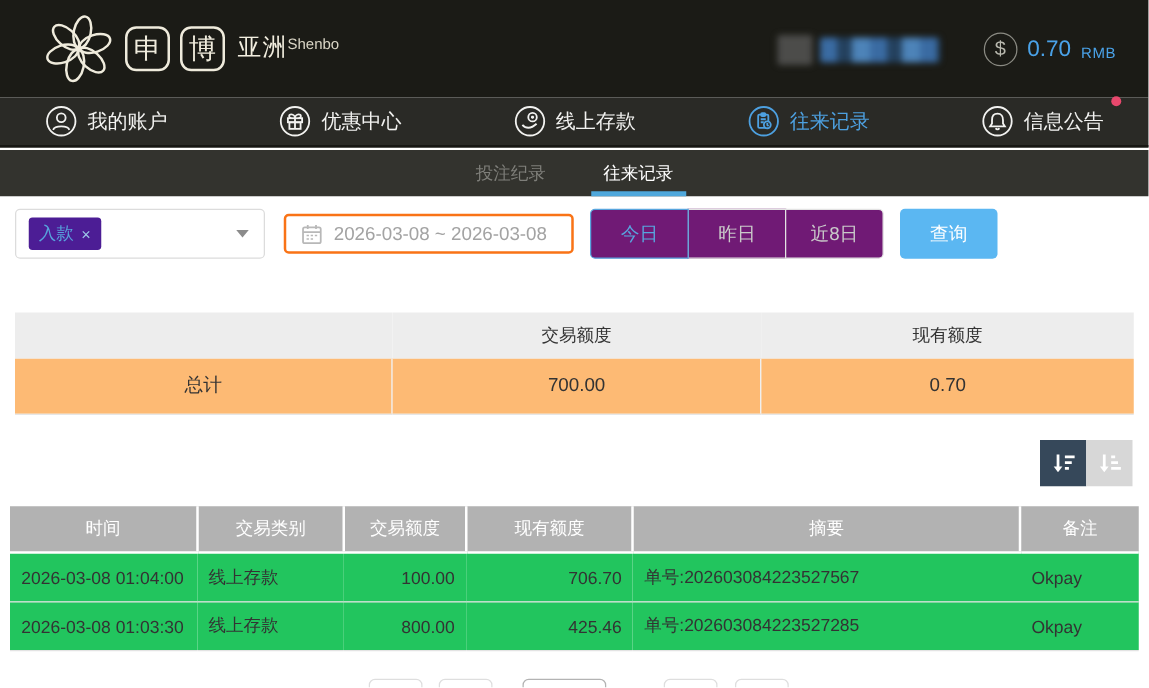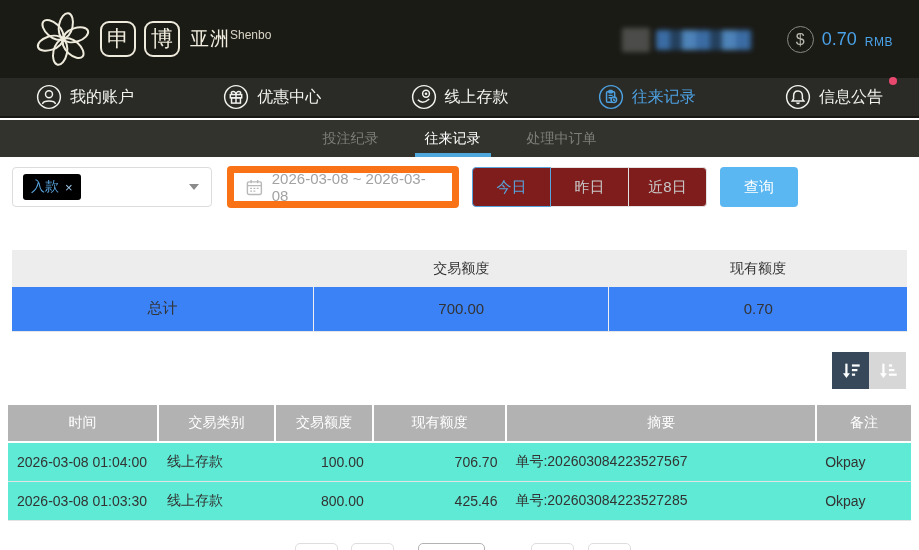--- a/index.html
+++ b/index.html
@@ -41,55 +41,55 @@
             display:flex; align-items:stretch; justify-content:center; gap:34px; }
   .subtab { color:#7f7f7a; font-size:14px; display:flex; align-items:center; padding:0 6px;
             position:relative; cursor:pointer; }
   .subtab.active { color:#ffffff; }
   .subtab.active::after { content:""; position:absolute; left:-4px; right:-4px; bottom:0; height:4px; background:#4fa8dc; }
 
   
   .filters { position:absolute; top:167px; left:12px; right:12px; height:40px; display:flex; align-items:center; }
   .select-box { width:200px; height:40px; border:1px solid #dcdcdc; border-radius:4px; display:flex;
                 align-items:center; padding:0 10px; position:relative; background:#fff; cursor:pointer; }
-  .tag { background:#000000; color:#57a3dd; font-size:14px; padding:4px 8px; border-radius:3px;
+  .tag { background:#4c1d95; color:#57a3dd; font-size:14px; padding:4px 8px; border-radius:3px;
          display:flex; align-items:center; gap:6px; }
   .tag-x { color:#9cc7e8; font-size:13px; cursor:pointer; }
   .caret { position:absolute; right:12px; width:0; height:0; border-left:5px solid transparent;
            border-right:5px solid transparent; border-top:6px solid #8b8b8b; }
-  .date-box { width:232px; height:28px; border:7px solid #f97316; border-radius:4px; margin-left:15px;
+  .date-box { width:232px; height:28px; border:2px solid #f97316; border-radius:4px; margin-left:15px;
               display:flex; align-items:center; gap:9px; padding:14px 12px; color:#a3a3a3; font-size:15px; cursor:pointer; }
   .btn-group { display:flex; margin-left:13px; }
-  .qbtn { width:79px; height:40px; background:#7f1d1d; border:1px solid #e3e3e3; color:#c9c9c9;
+  .qbtn { width:79px; height:40px; background:#701a75; border:1px solid #e3e3e3; color:#c9c9c9;
           font-size:15px; cursor:pointer; margin-left:-1px; }
   .qbtn:first-child { border-radius:4px 0 0 4px; margin-left:0; }
   .qbtn:last-child { border-radius:0 4px 4px 0; }
   .qbtn.active { border-color:#58a5de; color:#58a5de; position:relative; z-index:2; }
   .search-btn { width:78px; height:40px; margin-left:13px; background:#5bb7f2; border:none; border-radius:4px;
                 color:#fff; font-size:15px; cursor:pointer; }
 
   
   .sumtable { position:absolute; top:250px; left:12px; right:12px; border-collapse:collapse; width:895px; table-layout:fixed; }
   .sumtable thead td { background:#ededed; height:37px; text-align:center; font-size:14px; color:#333; }
-  .sumtable tbody td { background:#3b82f6; height:44px; text-align:center; font-size:15px; color:#333;
+  .sumtable tbody td { background:#fdba74; height:44px; text-align:center; font-size:15px; color:#333;
                        border-bottom:1px solid #e6e6e6; }
   .sumtable tbody td + td { border-left:1px solid #efefef; }
 
   
   .sortbar { position:absolute; top:352px; right:13px; display:flex; }
   .sort-btn { width:37px; height:37px; border:none; display:flex; align-items:center; justify-content:center; cursor:pointer; }
   .sort-btn.active { background:#36485a; }
   .sort-btn.inactive { background:#d7d7d7; }
 
   
   .rectable { position:absolute; top:405px; left:8px; width:903px; border-collapse:collapse; table-layout:fixed; }
   .rectable thead td { background:#b2b2b2; color:#fff; font-size:14px; height:37px; text-align:center;
                        border-left:2px solid #fff; border-bottom:2px solid #fff; }
   .rectable thead td:first-child { border-left:none; }
-  .rectable tbody td { height:39px; font-size:14px; color:#333; border-bottom:1px solid #e3e3e3; background:#5eead4;margin-top:24px; }
+  .rectable tbody td { height:39px; font-size:14px; color:#333; border-bottom:1px solid #e3e3e3; background:#22c55e;margin-top:24px; }
   .rectable tbody tr:first-child td { border-top:none; }
   td.al { text-align:left; padding-left:9px; }
   td.ar { text-align:right; padding-right:9px; }
 
   
   .pagination { position:absolute; top:543px; left:0; width:100%; height:30px; }
   .pg { position:absolute; height:30px; background:#fff; border:1px solid #dedede; border-radius:5px; }
   .pg.current { border-color:#b3b3b3; }
 </style>
 </head>
@@ -180,23 +180,20 @@
     </div>
   </div>
 
   <div class="subnav">
     <div class="subtab">
         <span>投注纪录</span>
       </div>
     <div class="subtab active">
         <span>往来记录</span>
       </div>
-    <div class="subtab">
-        <span>处理中订单</span>
-      </div>
   </div>
 
   <div class="filters">
     <div class="select-box">
       <span class="tag">
         <span>入款</span>
         <span class="tag-x">×</span>
       </span>
       <span class="caret"></span>
     </div>

